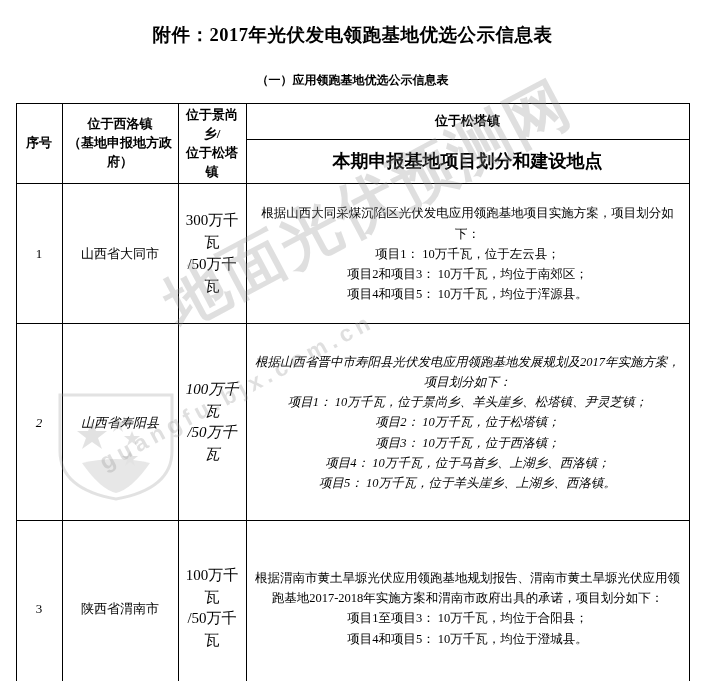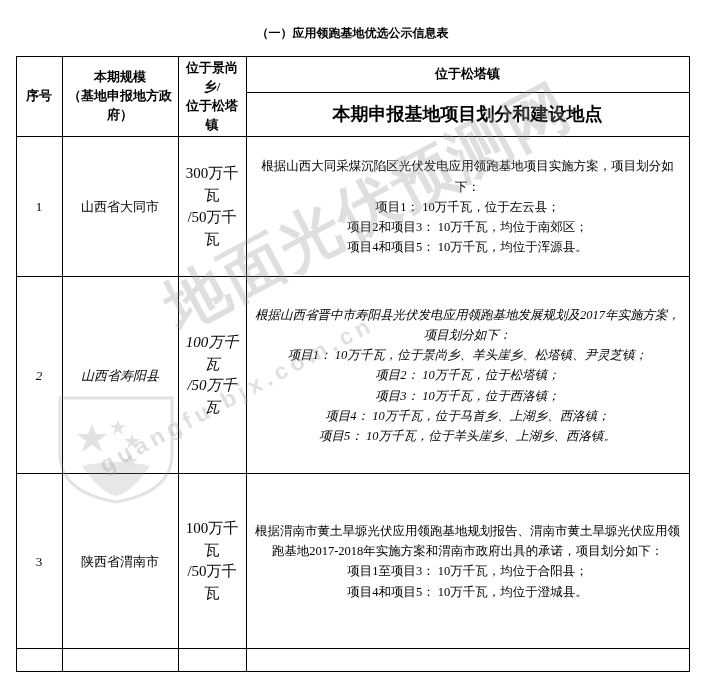--- a/index.html
+++ b/index.html
@@ -135,36 +135,37 @@
     width: 128px;
     height: 128px;
     opacity: 0.28;
   }
 </style>
 </head>
 <body>
 
 <div class="page">
 
+  <div class="doc-title">附件：2017年光伏发电领跑基地优选公示信息表</div>
   <div class="sub-title">（一）应用领跑基地优选公示信息表</div>
 
   <table class="main-table">
     <colgroup>
       <col class="col-seq">
       <col class="col-base">
       <col class="col-scale">
       <col class="col-info">
     </colgroup>
     <thead>
       <tr>
         <th class="head-cell" rowspan="2">
           <span>序号</span>
         </th>
         <th class="head-cell" rowspan="2">
-          <span>本期规模</span><br>
+          <span>位于西洛镇</span><br>
           <span>（基地申报地方政</span><br>
           <span>府）</span>
         </th>
         <th class="head-cell" rowspan="2">
           <span>位于景尚乡/</span><br>
           <span>位于松塔镇</span>
         </th>
         <th class="head-basic">位于松塔镇</th>
       </tr>
       <tr>

